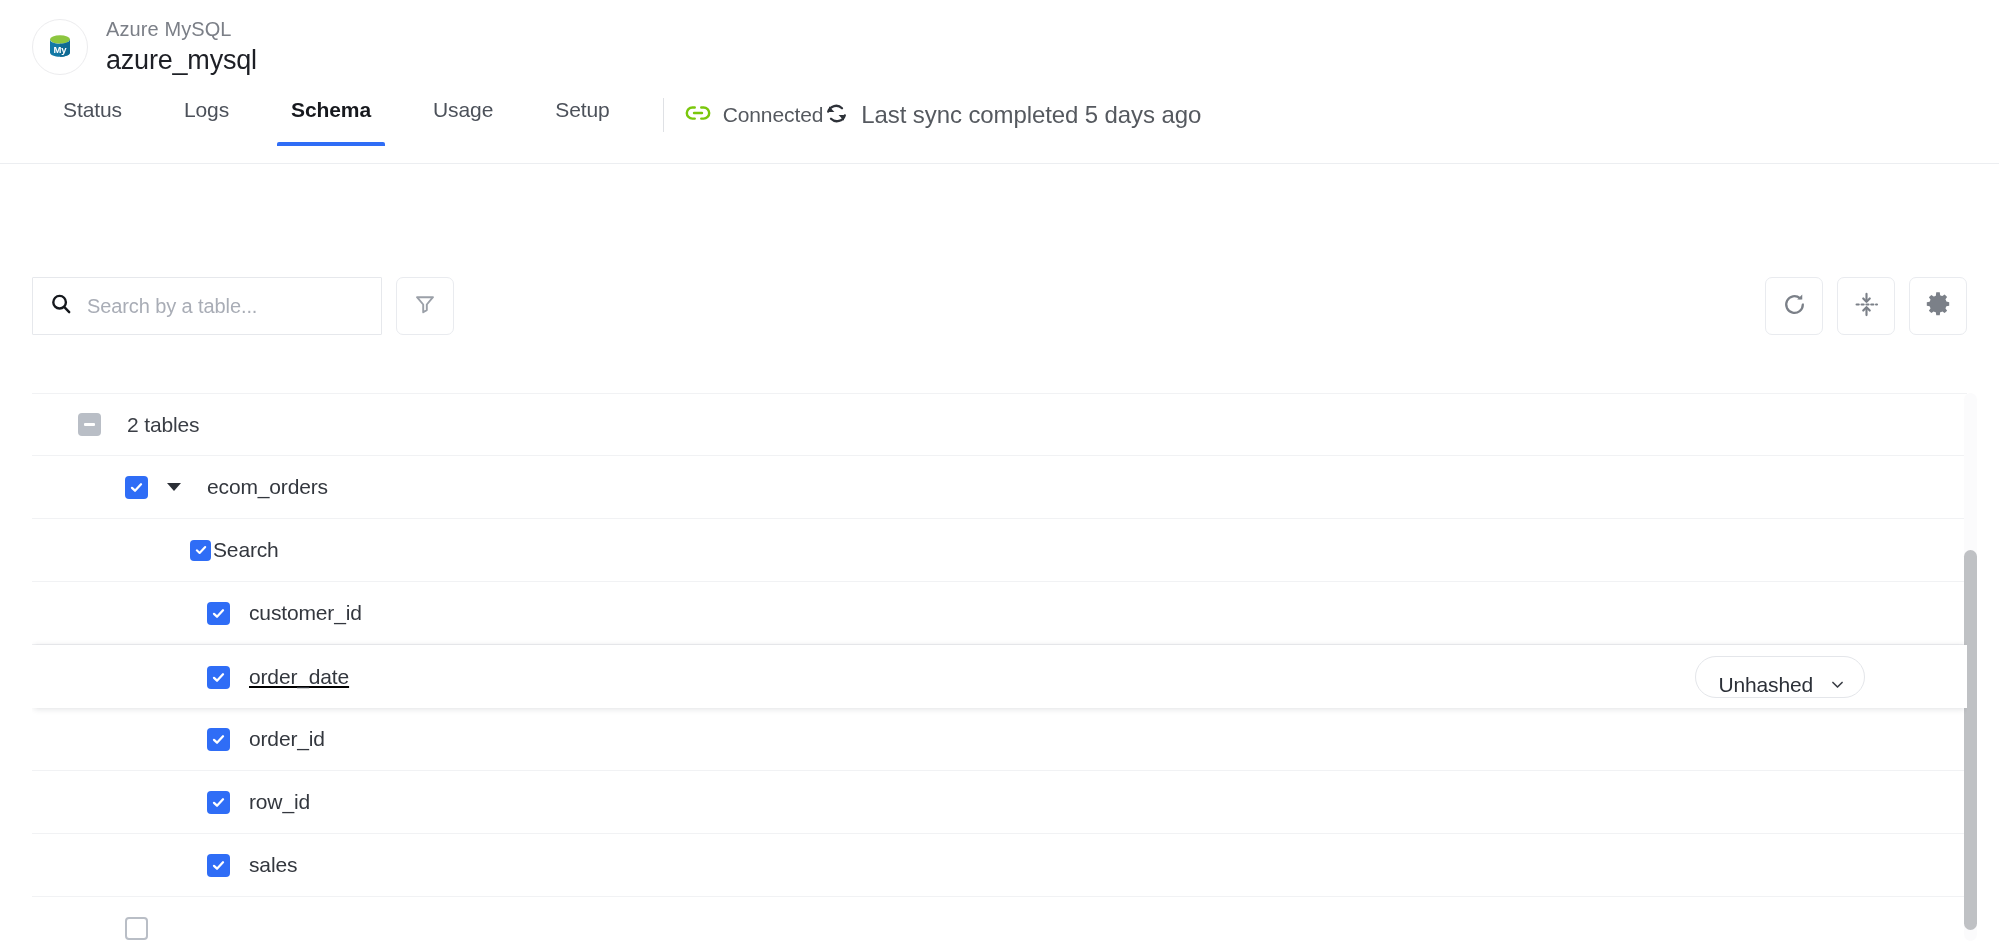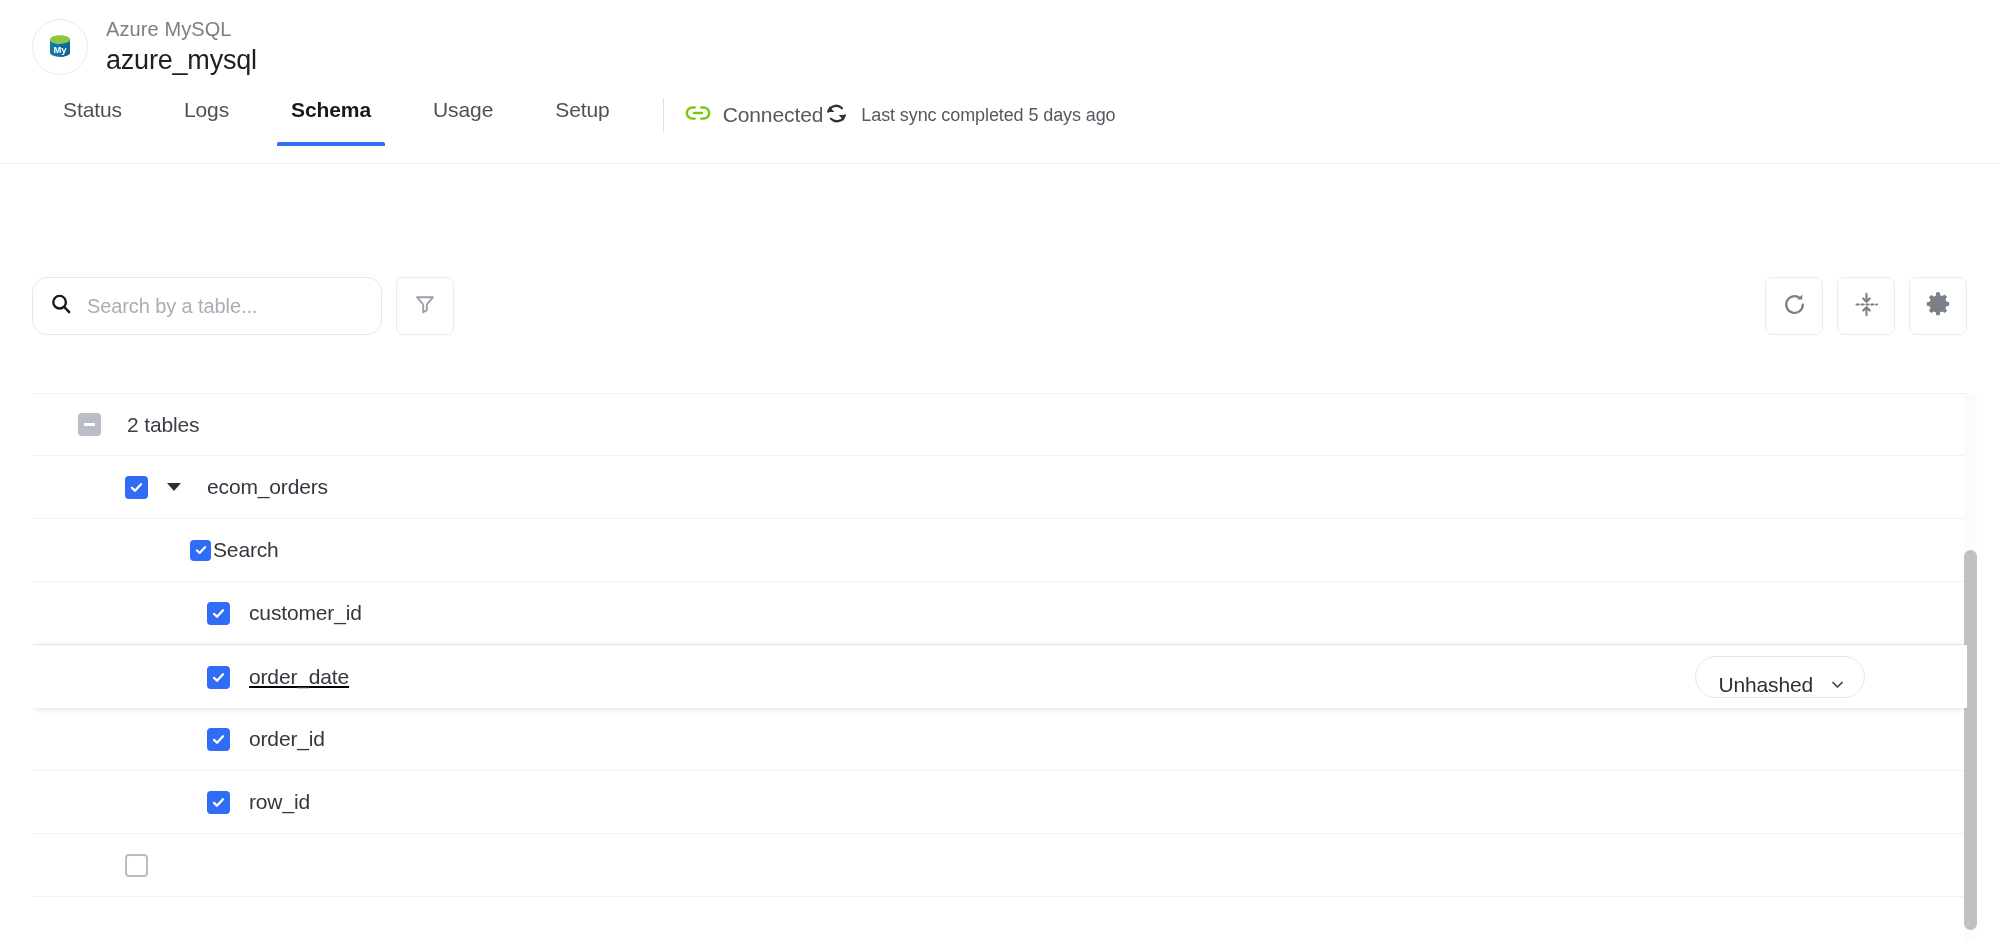--- a/index.html
+++ b/index.html
@@ -43,31 +43,31 @@
   }
   .nav-tab.active { color: #16181d; font-weight: 700; }
   .nav-tab.active::after {
     content: ""; position: absolute; left: -14px; right: -14px; bottom: 0;
     height: 4px; background: #2f6df6; border-radius: 2px 2px 0 0;
   }
   .nav-div { width: 1px; background: #dfe1e5; height: 34px; margin: 0 20px 14px 22px; }
   .status-wrap { display: flex; align-items: center; padding-bottom: 15px; }
   .status-item { display: flex; align-items: center; gap: 11px; }
   .status-text { font-size: 21px; color: #55595f; letter-spacing: -.1px; white-space: nowrap; }
-  .sync-text  { font-size: 18px; color: #55595f; letter-spacing: -.1px; white-space: nowrap; }
+  .sync-text  { font-size: 24px; color: #55595f; letter-spacing: -.1px; white-space: nowrap; }
 
   .header-rule { position:absolute; left:0; right:0; top:163px; height:1px; background:#eceef1; }
 
   
   .toolbar {
     position: absolute; left: 0; right: 0; top: 277px;
     display: flex; align-items: center; padding: 0 32px;
   }
   .search-box {
-    width: 350px; height: 58px; border: 1px solid #e6e8ec; border-radius: 15px;
+    width: 350px; height: 58px; border: 1px solid #e6e8ec; border-radius: 1px;
     display: flex; align-items: center; padding: 0 16px; background: #fff;
   }
   .search-input {
     border: none; outline: none; background: transparent; flex: 1;
     font-family: "Liberation Sans", sans-serif;
     font-size: 20px; color: #2a2d33; margin-left: 14px; letter-spacing: -.1px;
   }
   .search-input::placeholder { color: #a9adb6; }
   .icon-btn {
     width: 58px; height: 58px; border: 1px solid #e9ebef; border-radius: 7px;
@@ -357,20 +357,31 @@
         <div class="cb checked">
           <svg class="cb-check" width="15" height="15" viewBox="0 0 16 16" fill="none" stroke="#fff" stroke-width="2.4" stroke-linecap="round" stroke-linejoin="round">
             <polyline points="3.2,8.4 6.4,11.4 12.8,4.6"></polyline>
           </svg>
         </div>
         <span class="gap-sm"></span>
         <span class="row-label">row_id</span>
       </div>
     </div>
 
+    <div class="row">
+      <div class="indent-4" style="display:flex;align-items:center;">
+        <div class="cb checked">
+          <svg class="cb-check" width="15" height="15" viewBox="0 0 16 16" fill="none" stroke="#fff" stroke-width="2.4" stroke-linecap="round" stroke-linejoin="round">
+            <polyline points="3.2,8.4 6.4,11.4 12.8,4.6"></polyline>
+          </svg>
+        </div>
+        <span class="gap-sm"></span>
+        <span class="row-label">sales</span>
+      </div>
+    </div>
 
     <div class="row">
       <div class="indent-2" style="display:flex;align-items:center;">
         <div class="cb unchecked"></div>
         <span class="gap-md"></span>
         <span class="row-label"></span>
       </div>
     </div>
   </div>
 

